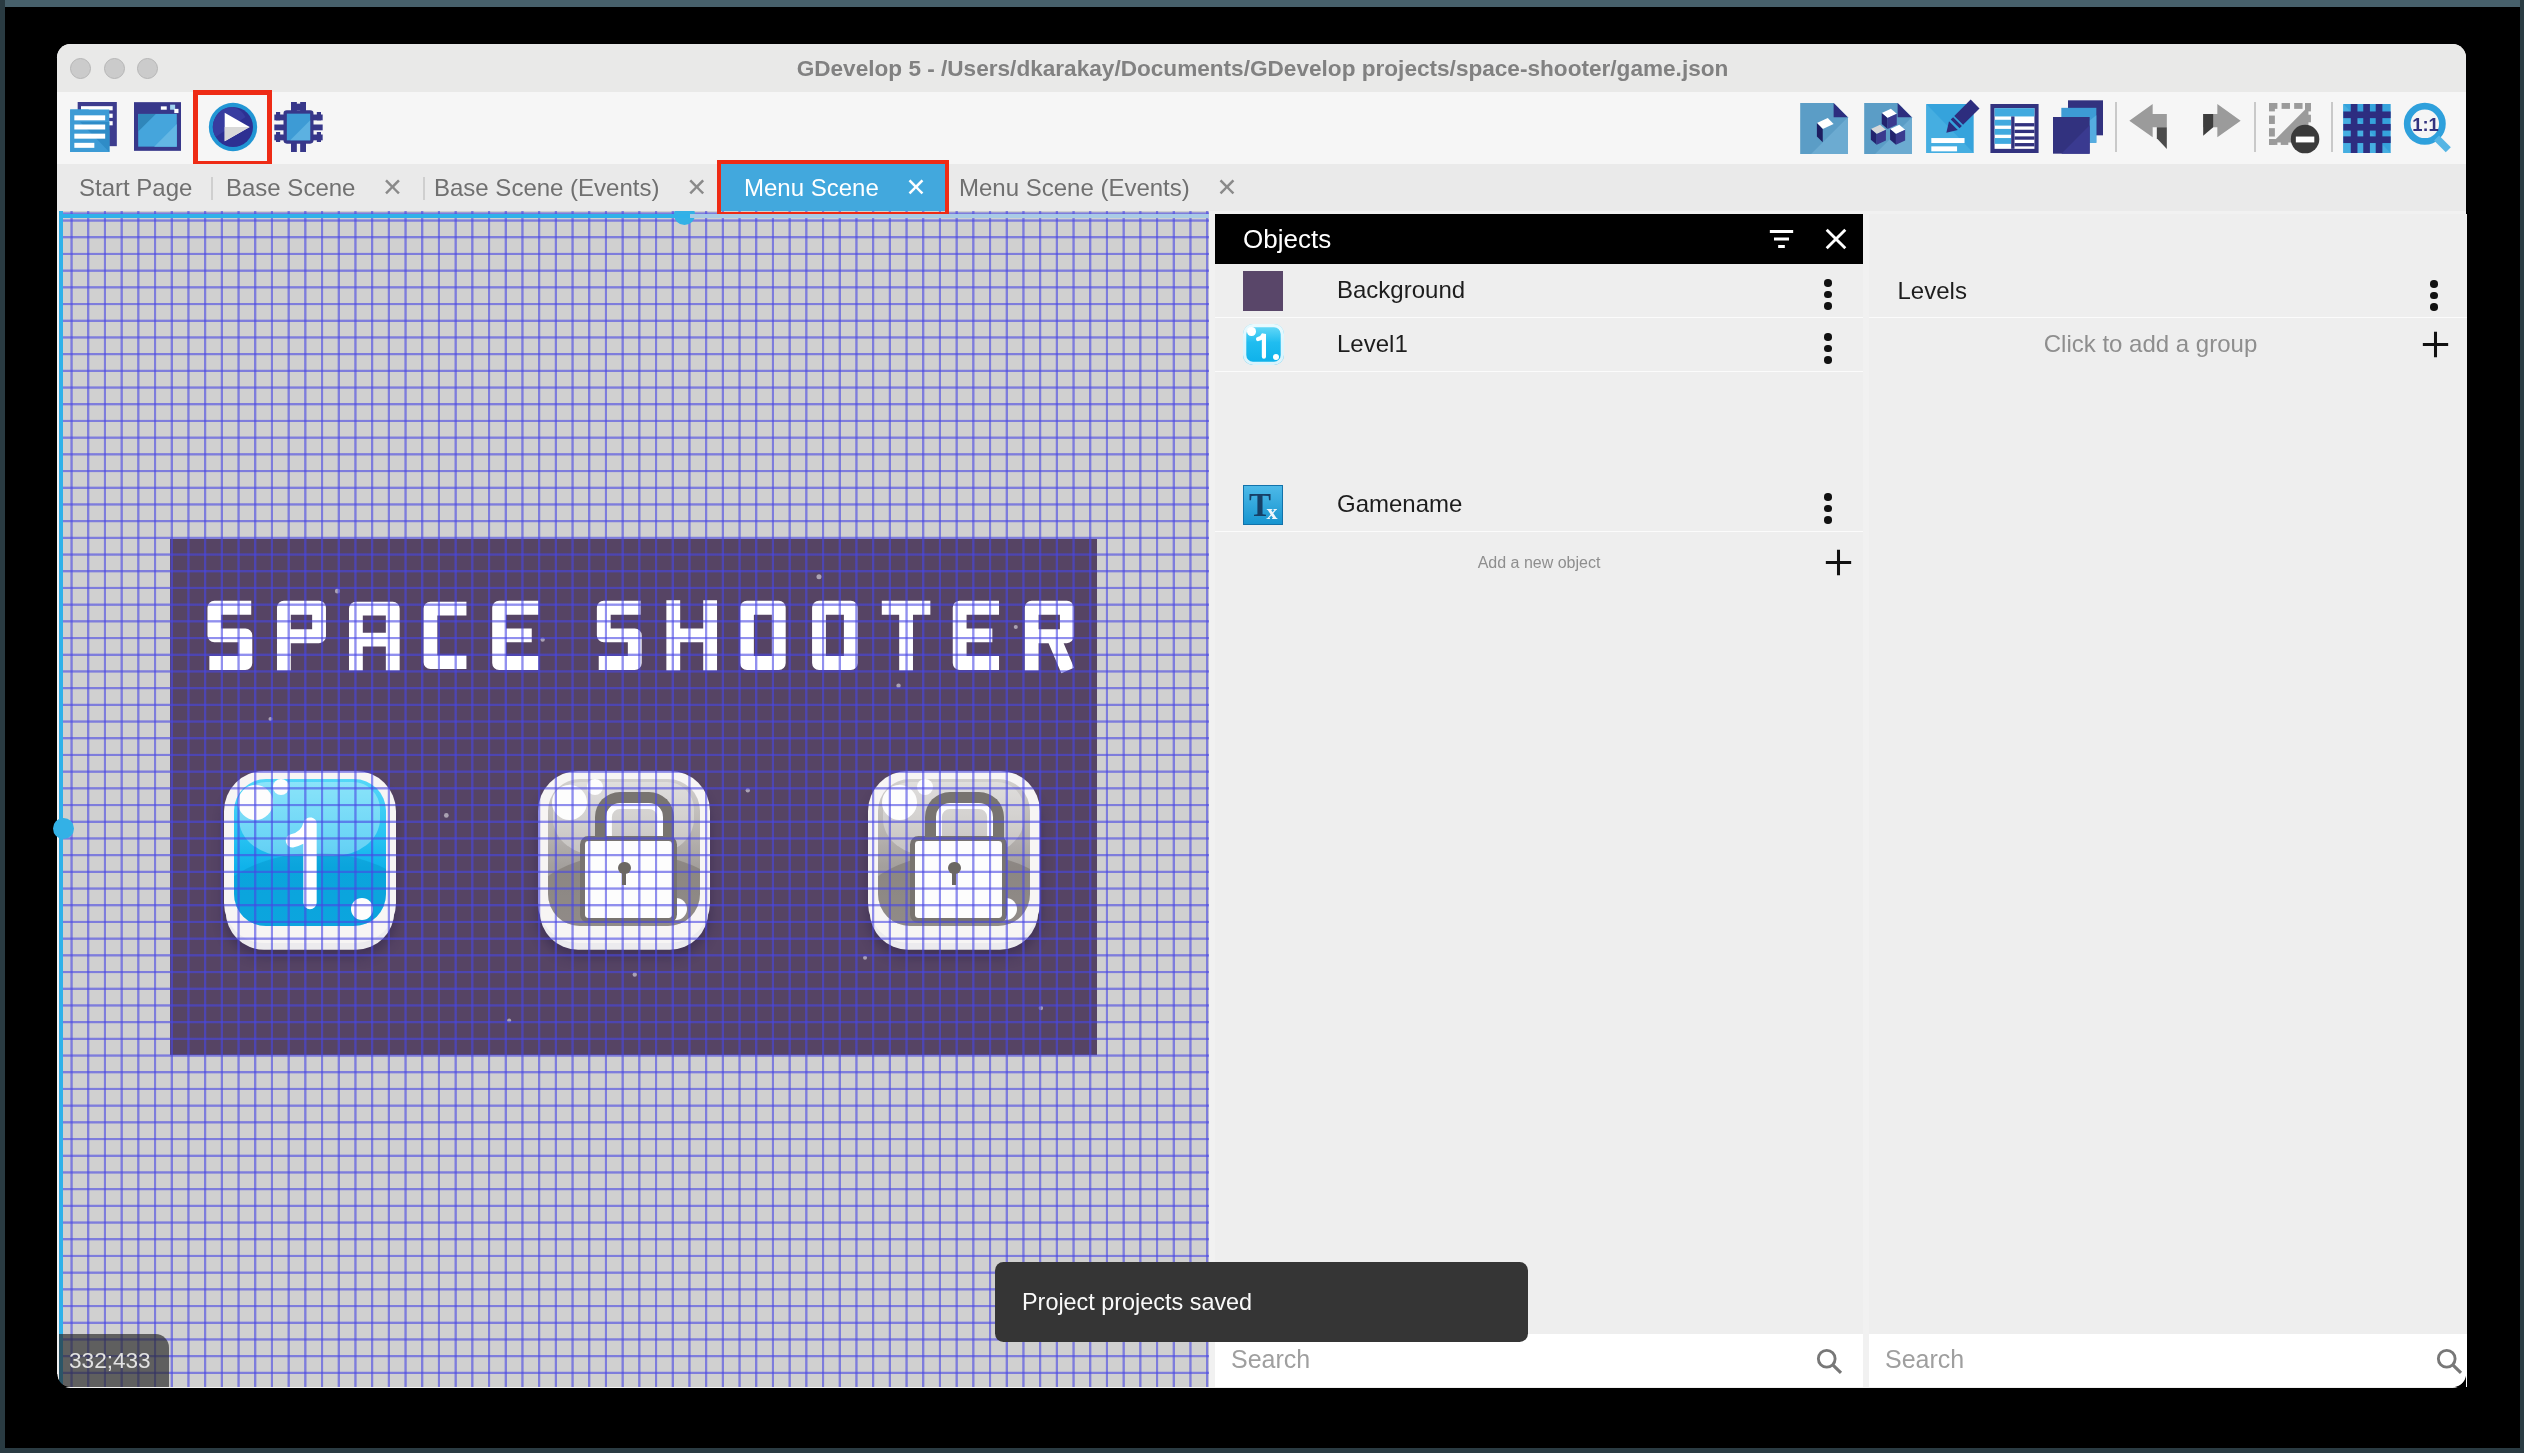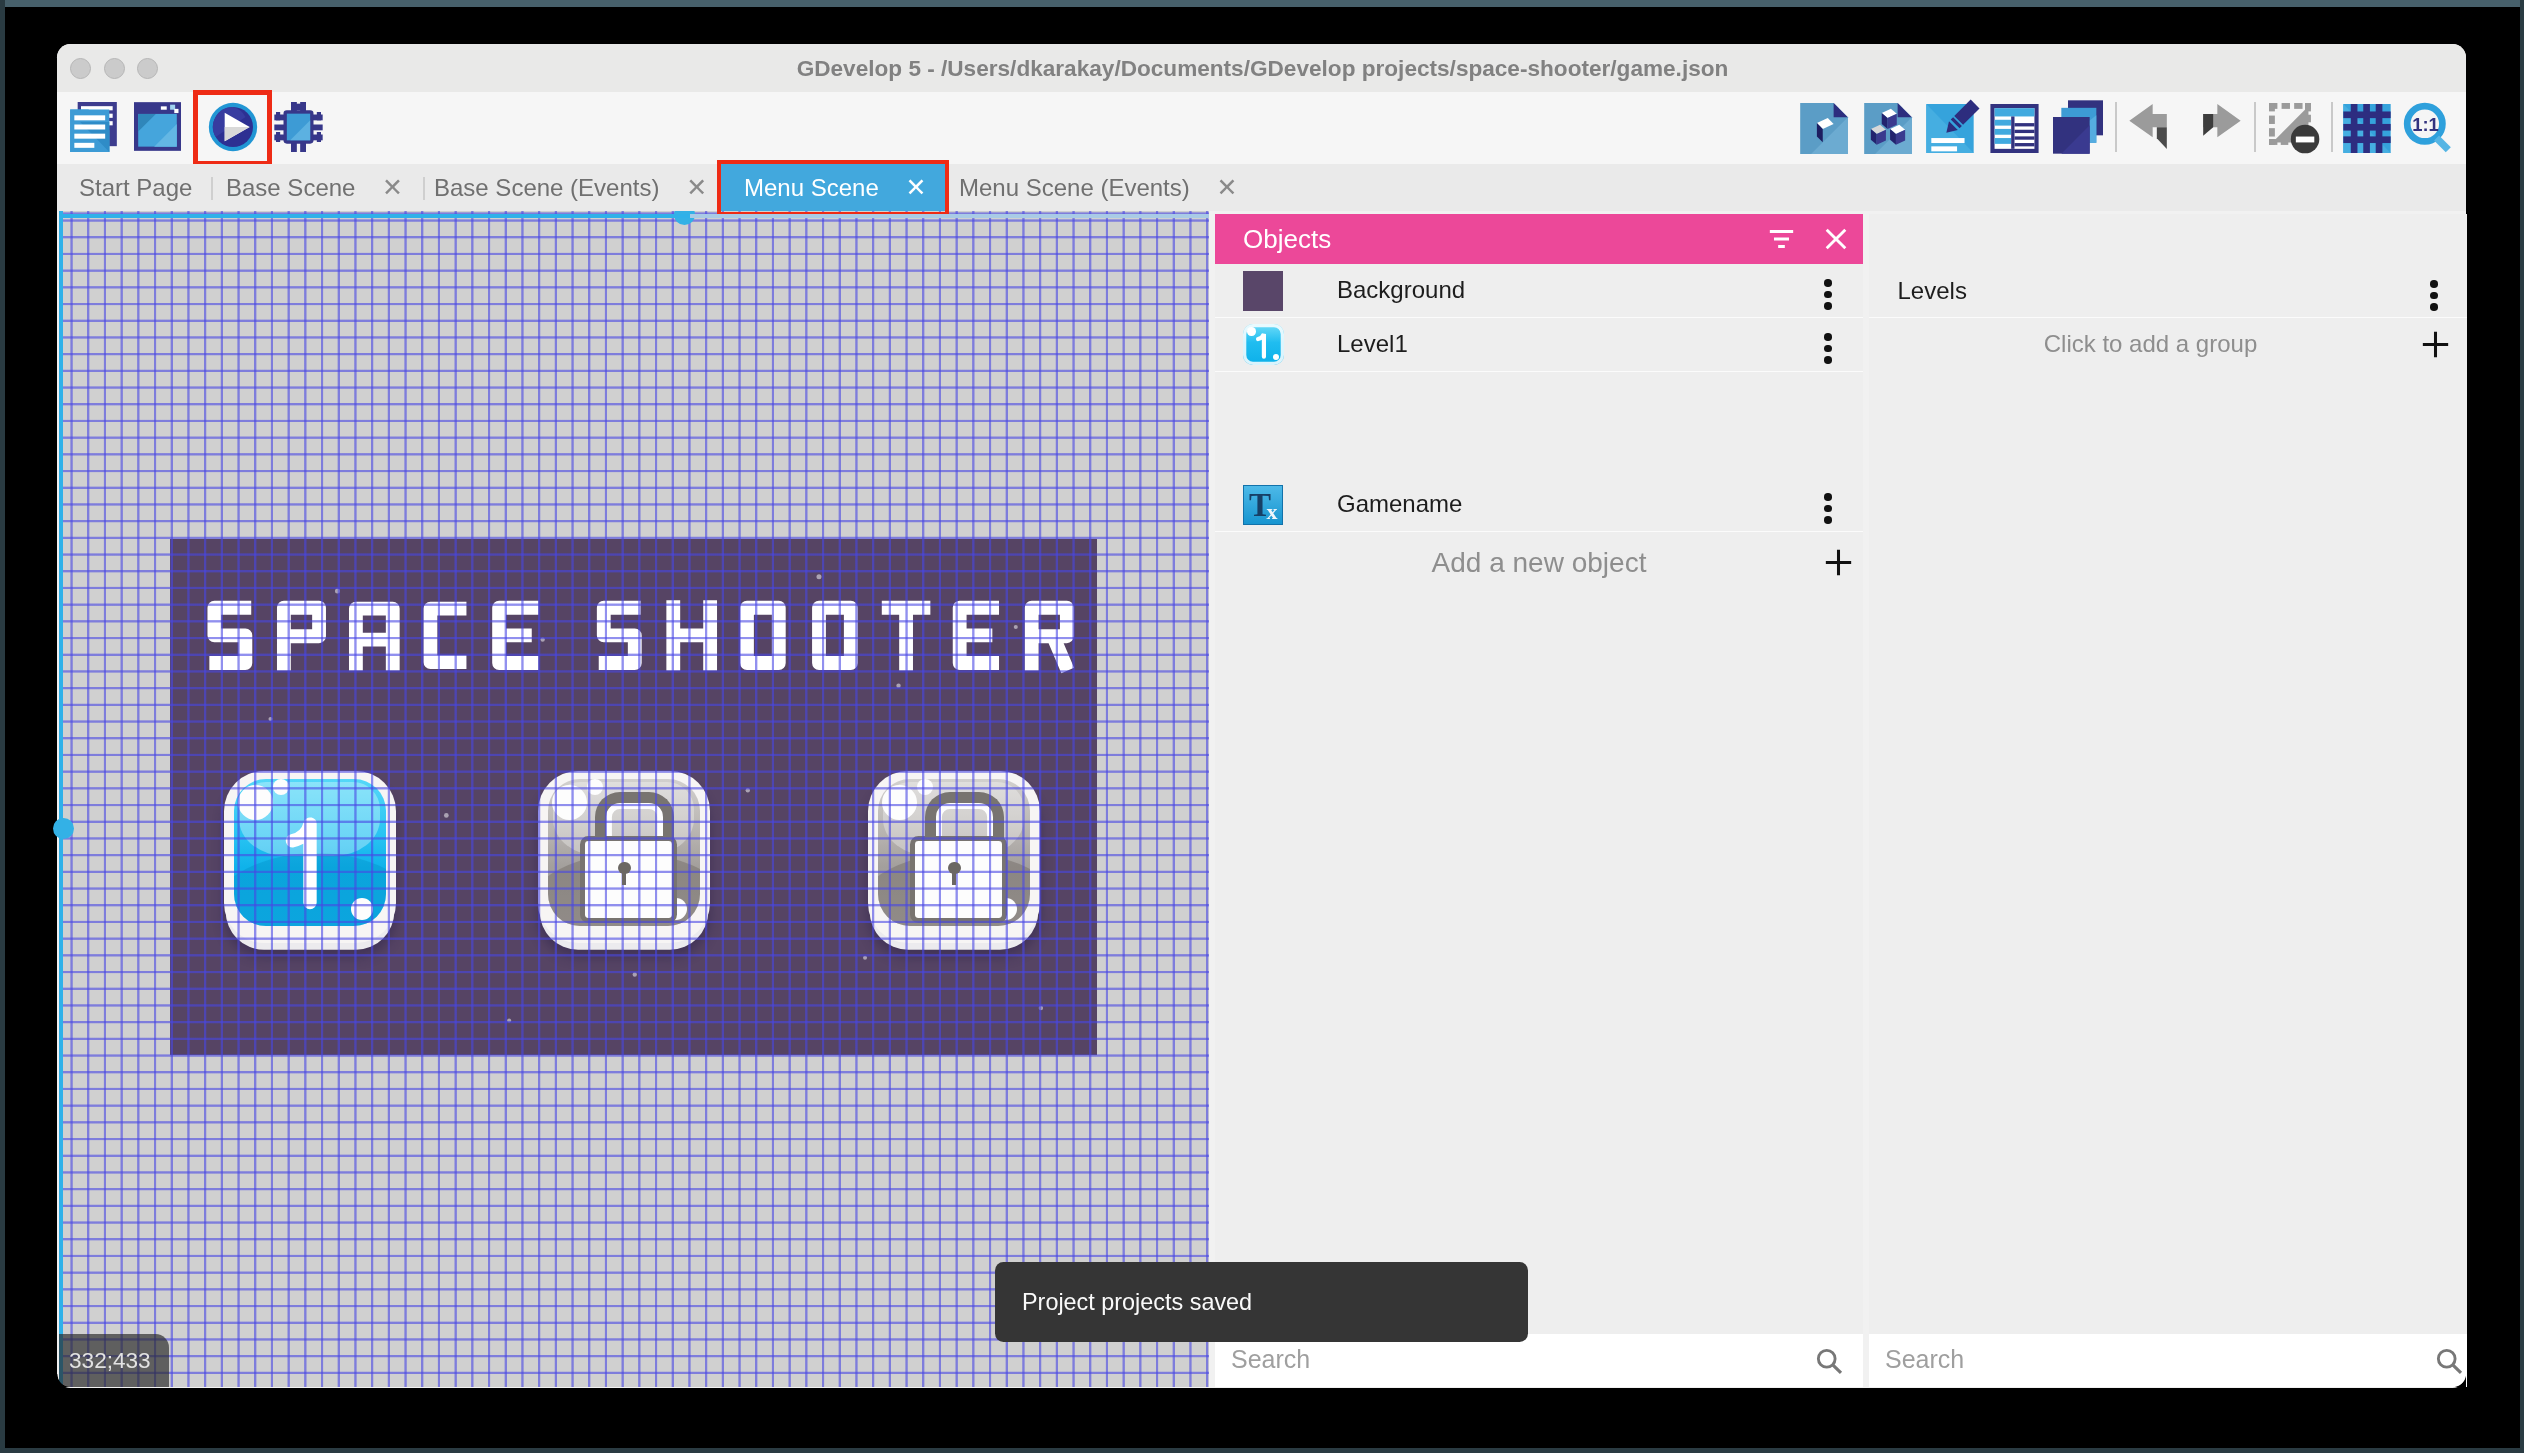--- a/index.html
+++ b/index.html
@@ -50,21 +50,21 @@
   .shine { position:absolute; left:5px; top:3.3px; width:141px; height:74px; background:rgba(255,255,255,0.32);
      border-radius:27px 27px 47px 47px / 27px 27px 37px 37px; }
   .bub { position:absolute; border-radius:50%; background:#fdfdfd; }
   .wave { position:absolute; left:-29px; top:74px; width:222px; height:142px; border-radius:50%; }
   .gwave { background:rgba(104,98,92,0.40); }
   .bwave { background:rgba(0,132,188,0.30); }
   
   .panel { background:#eeeeee; }
   #objpanel { left:1215px; top:214px; width:648px; height:1173px; }
   #grppanel { left:1869px; top:214px; width:598px; height:1173px; }
-  .phead { position:absolute; left:0; top:0; width:100%; height:50px; background:#ec4899; color:#fff; font-size:26px; }
+  .phead { position:absolute; left:0; top:0; width:100%; height:50px; background:#000000; color:#fff; font-size:26px; }
   .phead .ptitle { position:absolute; left:28px; top:0; line-height:50px; }
   .row { position:absolute; left:0; width:100%; border-bottom:1.7px solid #fbfbfb; }
   .rowlabel { position:absolute; left:122px; top:0; color:#1d1d1d; font-size:24px; }
   .gray { color:#8e8e8e; }
   .search { position:absolute; left:0; bottom:0; width:100%; height:53px; background:#ffffff; }
   .search .ph { position:absolute; left:16px; top:0; line-height:50px; color:#9f9f9f; font-size:25px; }
   
   #toast { left:995px; top:1262px; width:533px; height:80px; background:#353535; border-radius:8.4px;
            color:#fafafa; font-size:23.4px; line-height:80px; padding-left:27px; }
   #badge { left:59px; top:1334px; width:110px; height:53px; background:rgba(42,42,42,0.68);
@@ -427,21 +427,21 @@
       <div style="position:absolute; left:22.6px; top:13.4px; color:#eef6fb; font-family:'Liberation Serif',serif; font-weight:700; font-size:22px;">x</div>
     </div>
     <div class="rowlabel" style="line-height:52px;">Gamename</div>
     <div class="dots3" style="left:609px; top:15px;">
         <span style="top:0;"></span>
         <span style="top:11.7px;"></span>
         <span style="top:23.4px;"></span>
       </div>
   </div>
   <div class="row" style="top:317px; height:64px; border-bottom:none;">
-    <div style="position:absolute; left:0; width:100%; text-align:center; line-height:64px; font-size:28px;" class="gray">Add a new object</div>
+    <div style="position:absolute; left:0; width:100%; text-align:center; line-height:64px; font-size:16px;" class="gray">Add a new object</div>
     <svg style="left:610px; top:18.4px;" width="27" height="27" viewBox="0 0 32 32">
         <path d="M16 1 V31 M1 16 H31" stroke="#111" stroke-width="3.6"></path>
       </svg>
   </div>
   <div class="search">
       <span class="ph">Search</span>
     <svg style="left:600px; top:12.6px;" width="28.5" height="28.5" viewBox="0 0 34 34">
       <circle cx="14" cy="14" r="10" fill="none" stroke="#777" stroke-width="3.4"></circle>
       <path d="M21.5 21.5 L31 31" stroke="#777" stroke-width="3.8"></path>
     </svg>

